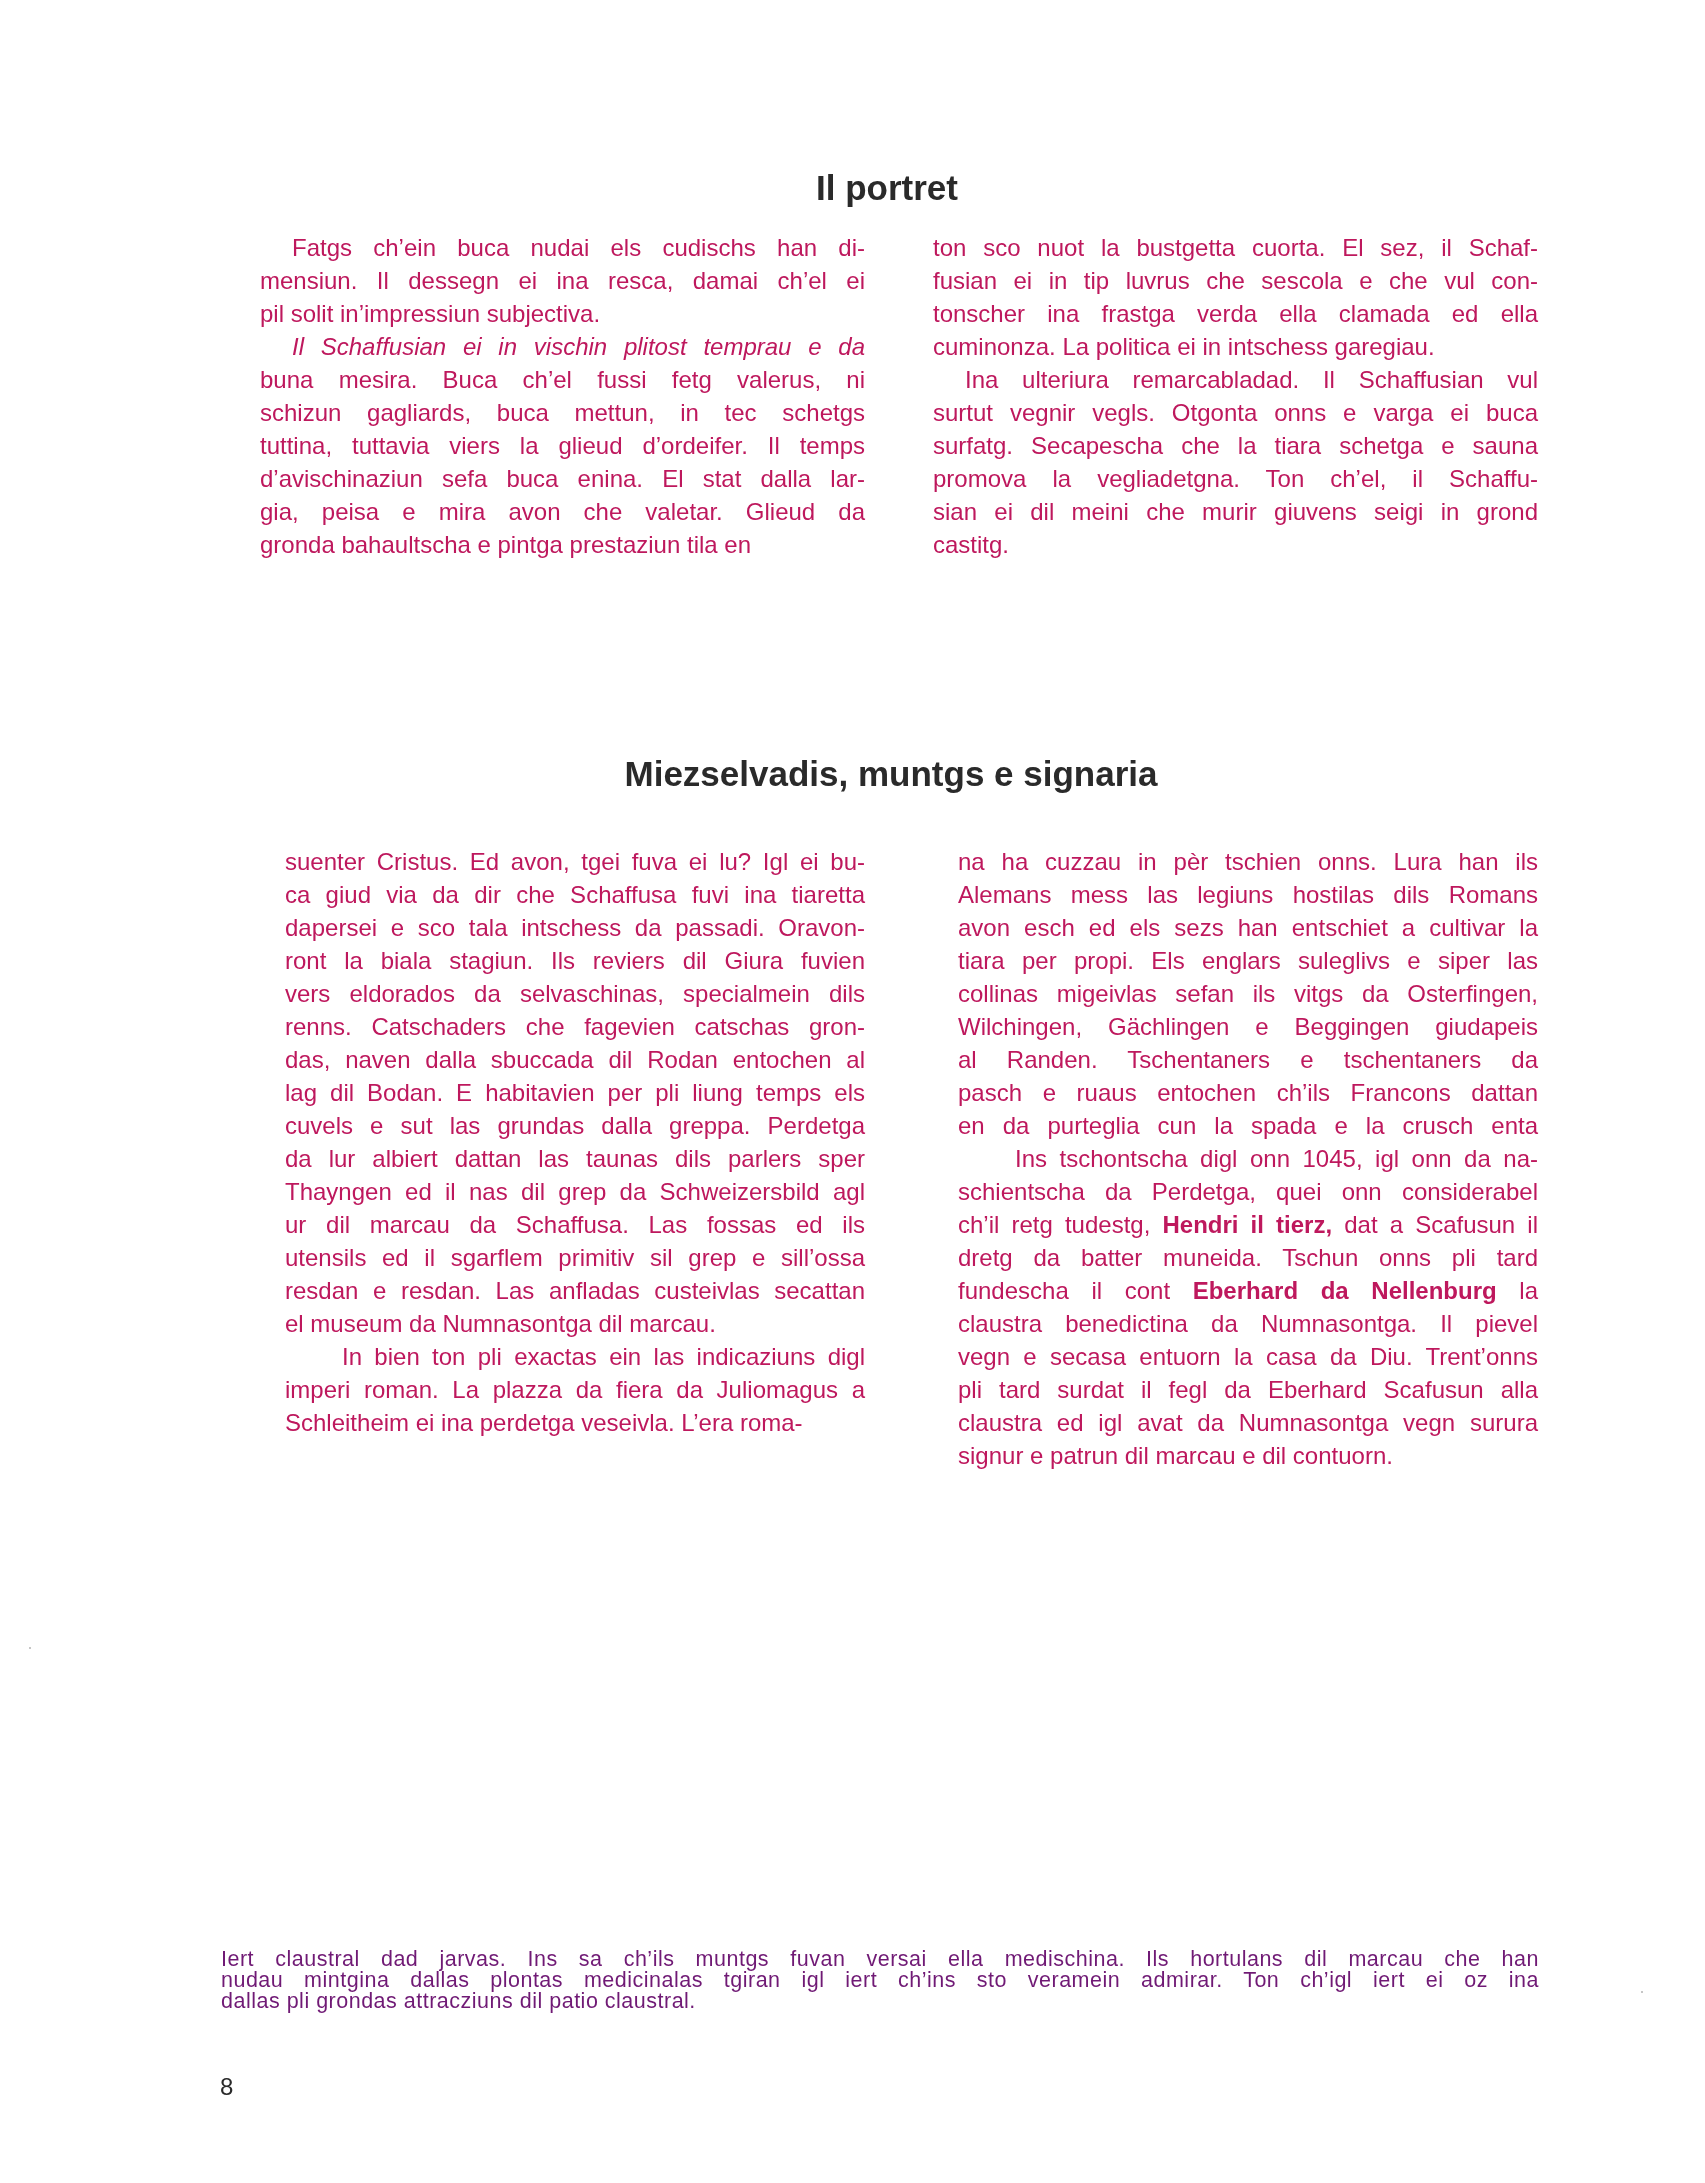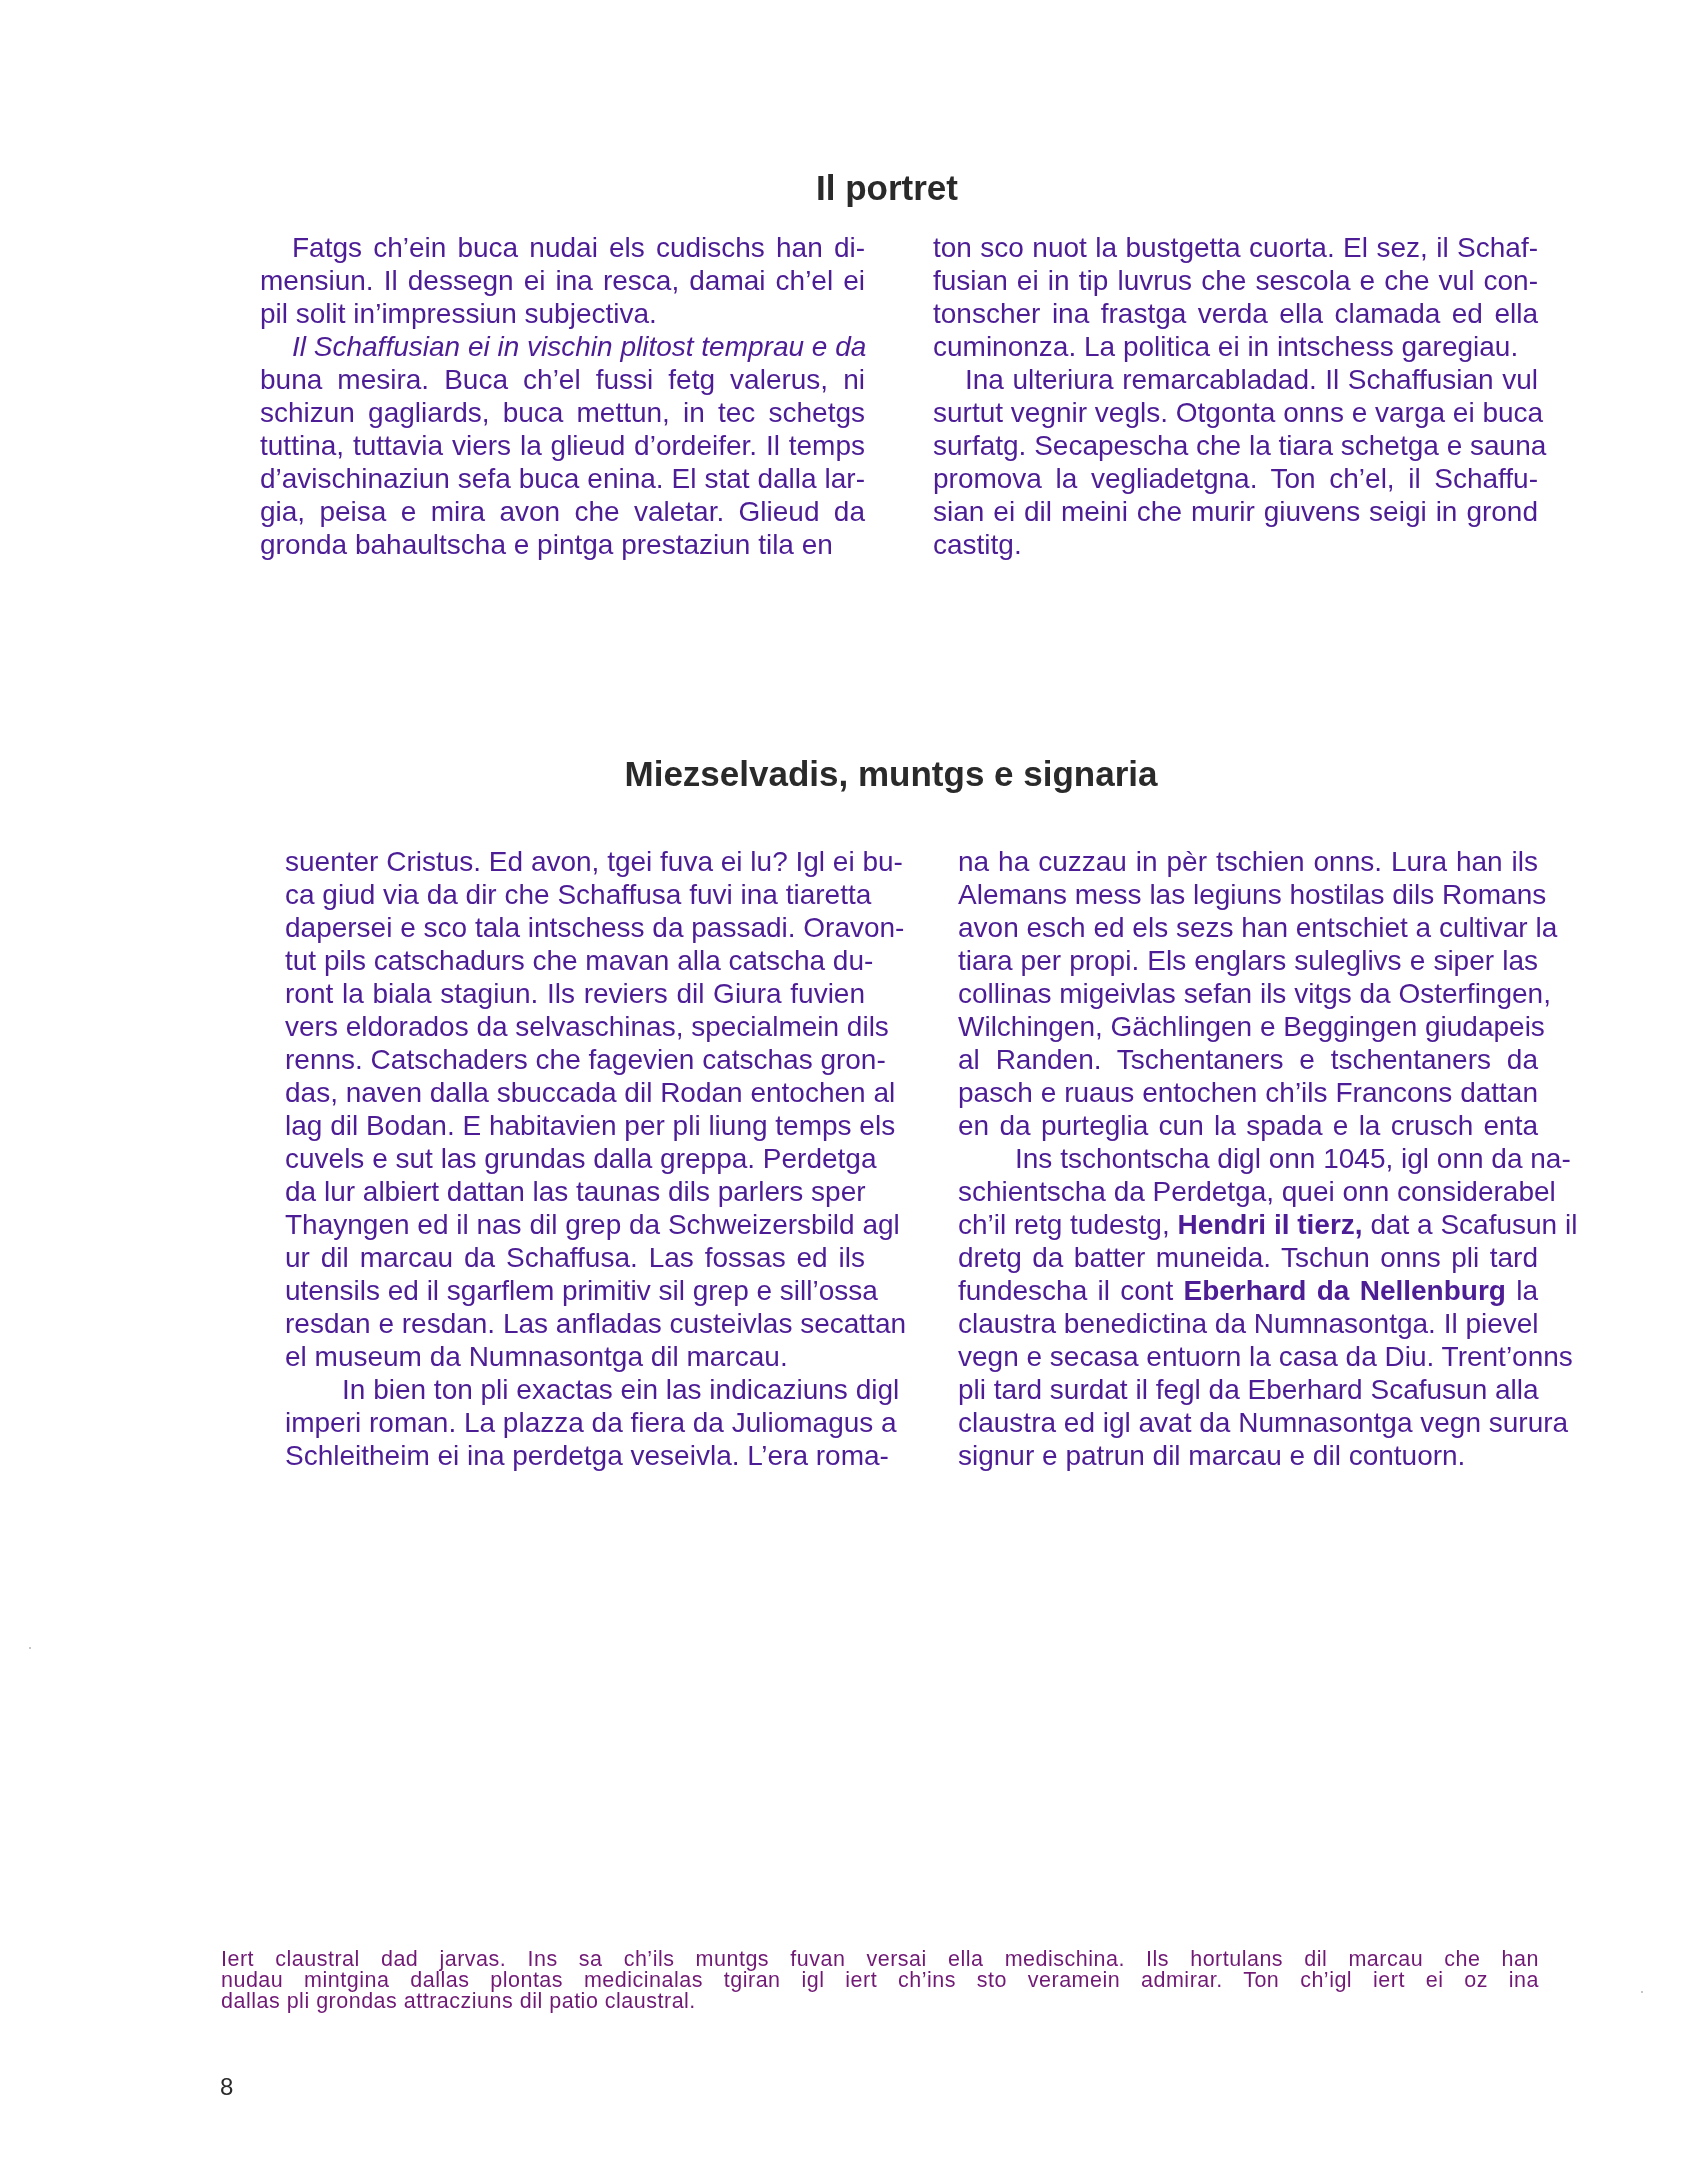--- a/index.html
+++ b/index.html
@@ -8,22 +8,22 @@
       font-family: "Liberation Sans", sans-serif; color: #262626;
     }
     .title {
       position: absolute; left: 0; width: 1706px; text-align: center;
       font-weight: bold; font-size: 35px; color: #2a2a2a; margin: 0;
       letter-spacing: 0px;
     }
     #title-1 { top: 168px; left: 34px; }
     #title-2 { top: 754px; left: 38px; }
     .col {
-      position: absolute; font-size: 28px; line-height: 33px;
-      text-align: justify; hyphens: manual; color: #4c1d95;
+      position: absolute; font-size: 24px; line-height: 33px;
+      text-align: justify; hyphens: manual; color: #be185d;
     }
     .col p { margin: 0; }
     .s1 .col p { text-indent: 32px; }
     .s2 .col p { text-indent: 57px; }
     .line { display: block; text-align: justify; text-align-last: justify; white-space: nowrap; }
     .line.last { text-align-last: left; }
     #s1-left  { left: 228px;  top: 231px; width: 637px; }
     #s1-right { left: 901px; top: 231px; width: 637px; }
     #s2-left  { left: 228px;  top: 845px; width: 637px; }
     #s2-right { left: 901px; top: 845px; width: 637px; }
@@ -76,21 +76,20 @@
     </div>
 </section>
 
 <section class="s2">
   <h2 class="title" id="title-2">Miezselvadis, muntgs e signaria</h2>
   <div class="col" id="s2-left">
       <p>
         <span class="line">suenter Cristus. Ed avon, tgei fuva ei lu? Igl ei bu-</span>
         <span class="line">ca giud via da dir che Schaffusa fuvi ina tiaretta</span>
         <span class="line">dapersei e sco tala intschess da passadi. Oravon-</span>
-        <span class="line">tut pils catschadurs che mavan alla catscha du-</span>
         <span class="line">ront la biala stagiun. Ils reviers dil Giura fuvien</span>
         <span class="line">vers eldorados da selvaschinas, specialmein dils</span>
         <span class="line">renns. Catschaders che fagevien catschas gron-</span>
         <span class="line">das, naven dalla sbuccada dil Rodan entochen al</span>
         <span class="line">lag dil Bodan. E habitavien per pli liung temps els</span>
         <span class="line">cuvels e sut las grundas dalla greppa. Perdetga</span>
         <span class="line">da lur albiert dattan las taunas dils parlers sper</span>
         <span class="line">Thayngen ed il nas dil grep da Schweizersbild agl</span>
         <span class="line">ur dil marcau da Schaffusa. Las fossas ed ils</span>
         <span class="line">utensils ed il sgarflem primitiv sil grep e sill’ossa</span>

